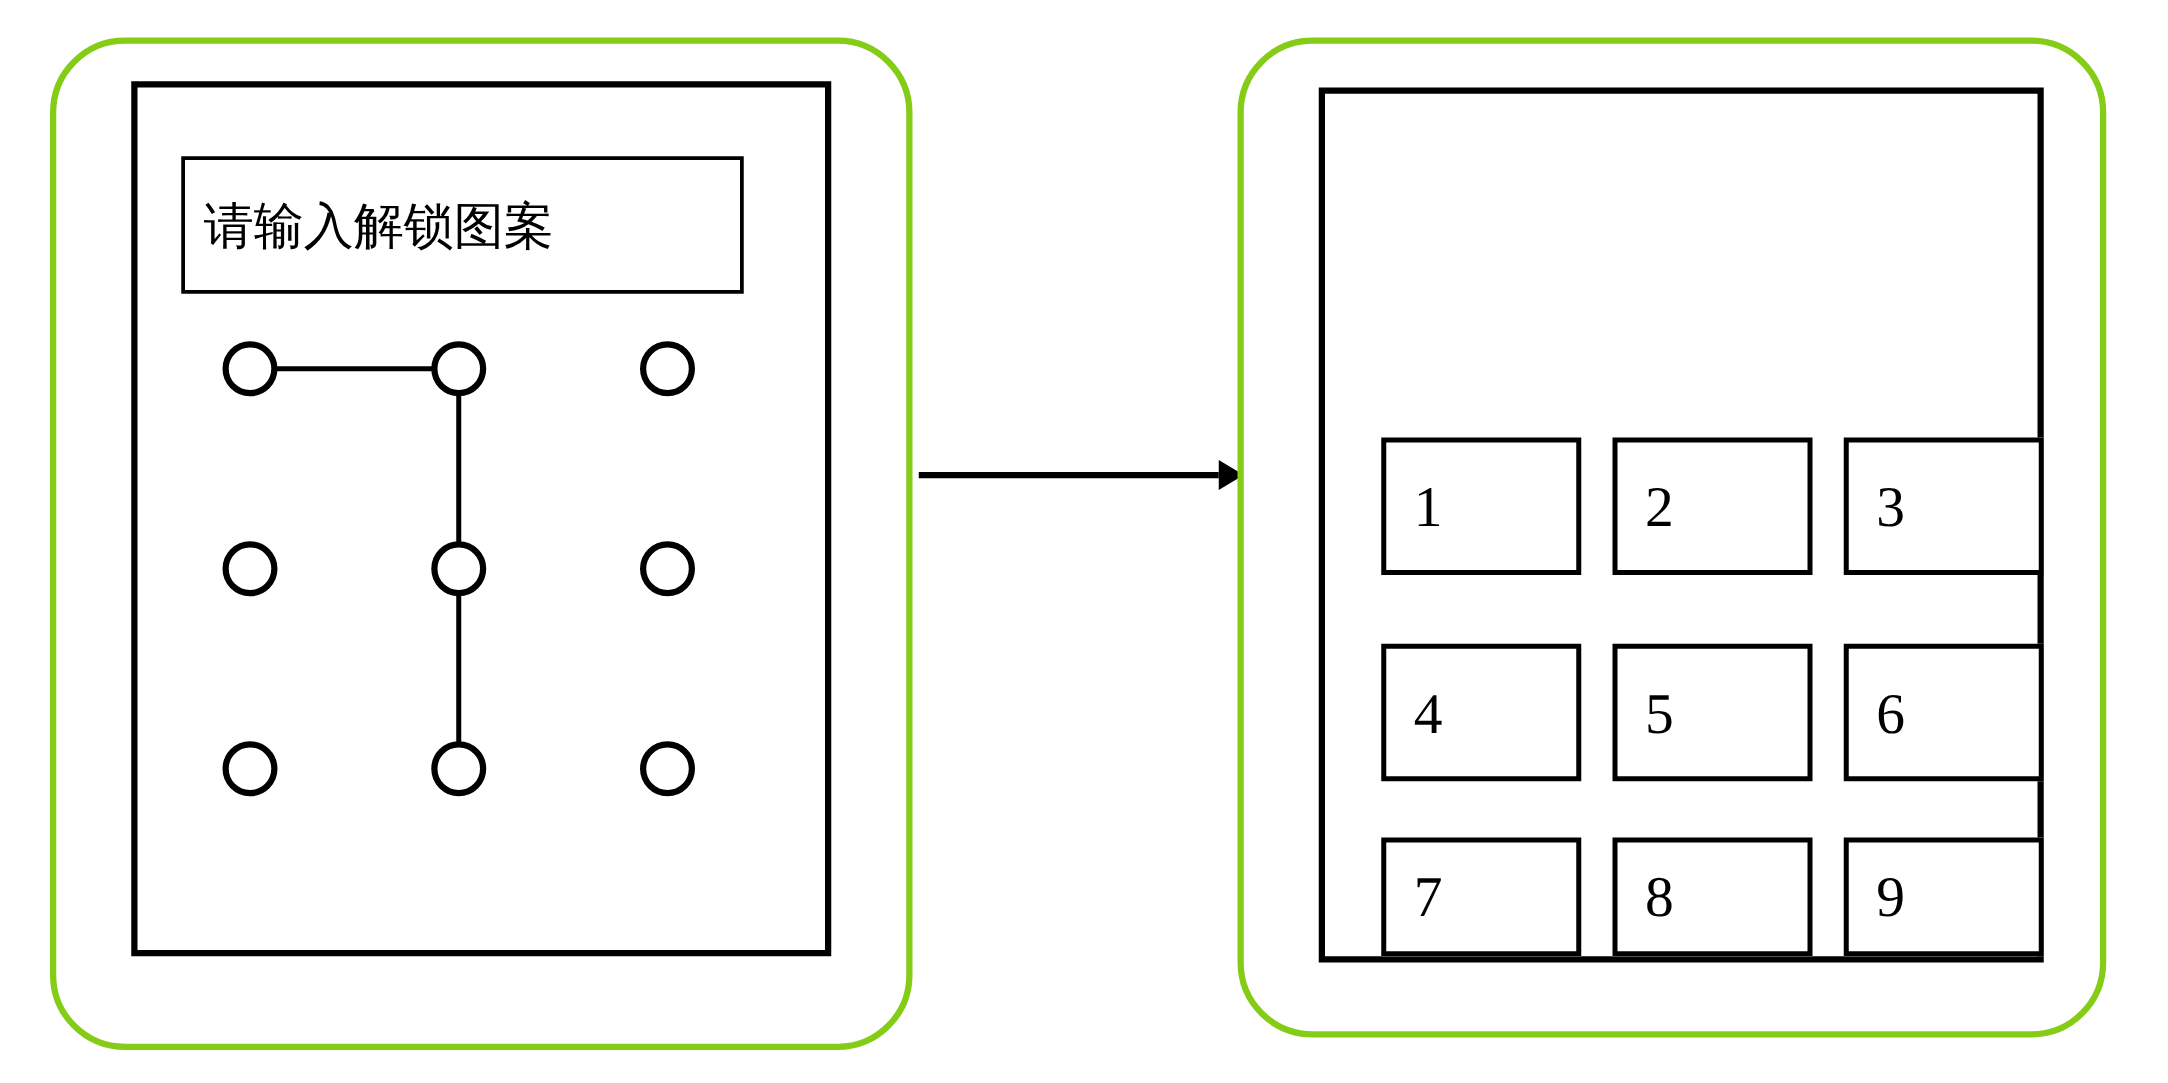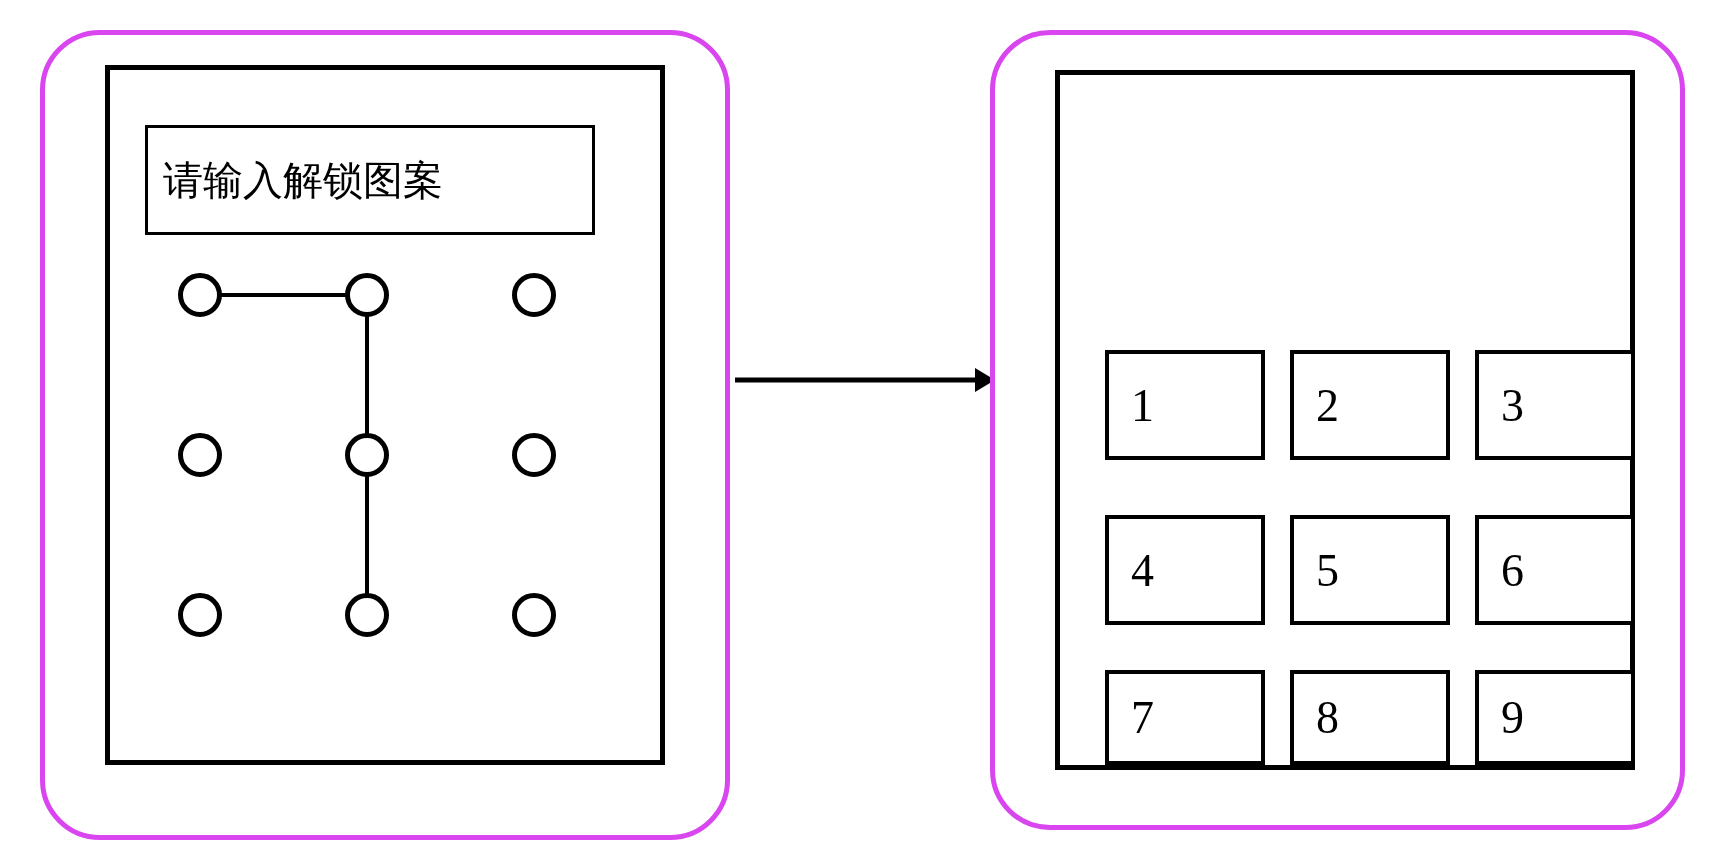--- a/index.html
+++ b/index.html
@@ -11,21 +11,21 @@
     font-family: "SimSun", "宋体", serif;
   }
   .stage {
     position: relative;
     width: 1734px;
     height: 866px;
   }
   
   .device {
     position: absolute;
-    border: 5px solid #d946ef;
+    border: 5px solid #84cc16;
     border-radius: 60px;
     box-sizing: border-box;
     background: #fff;
   }
   .device-left {
     left: 40px;
     top: 30px;
     width: 690px;
     height: 810px;
   }

